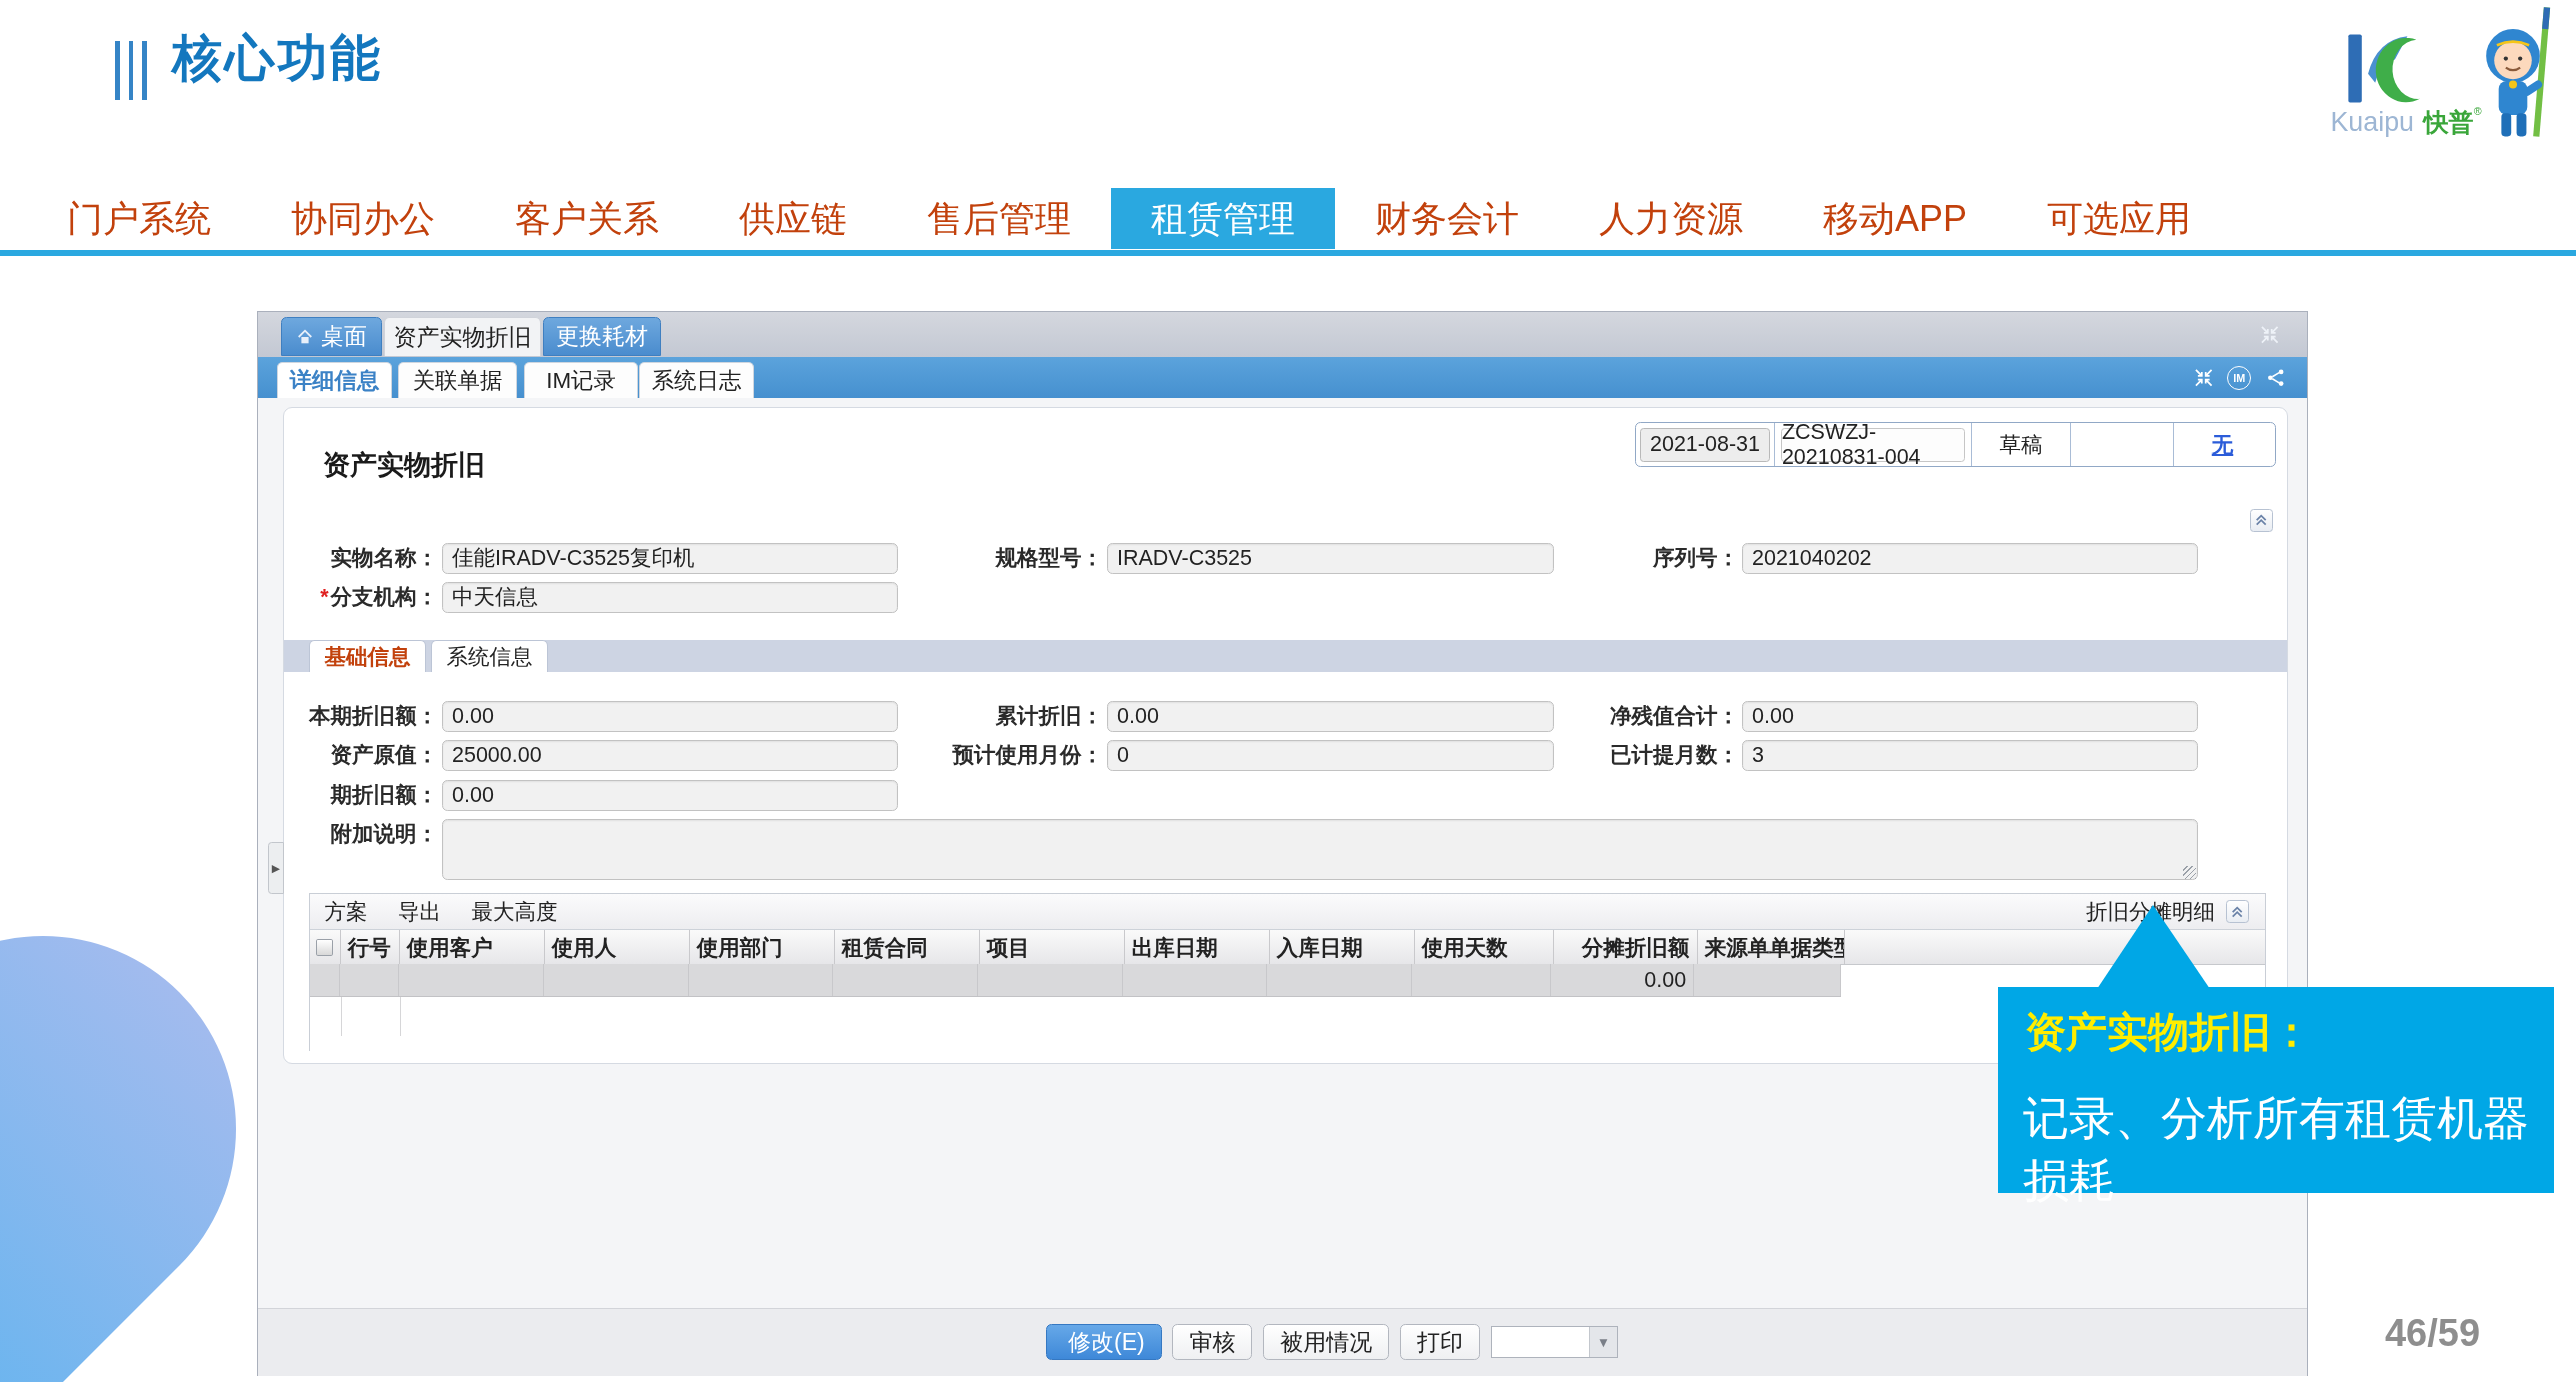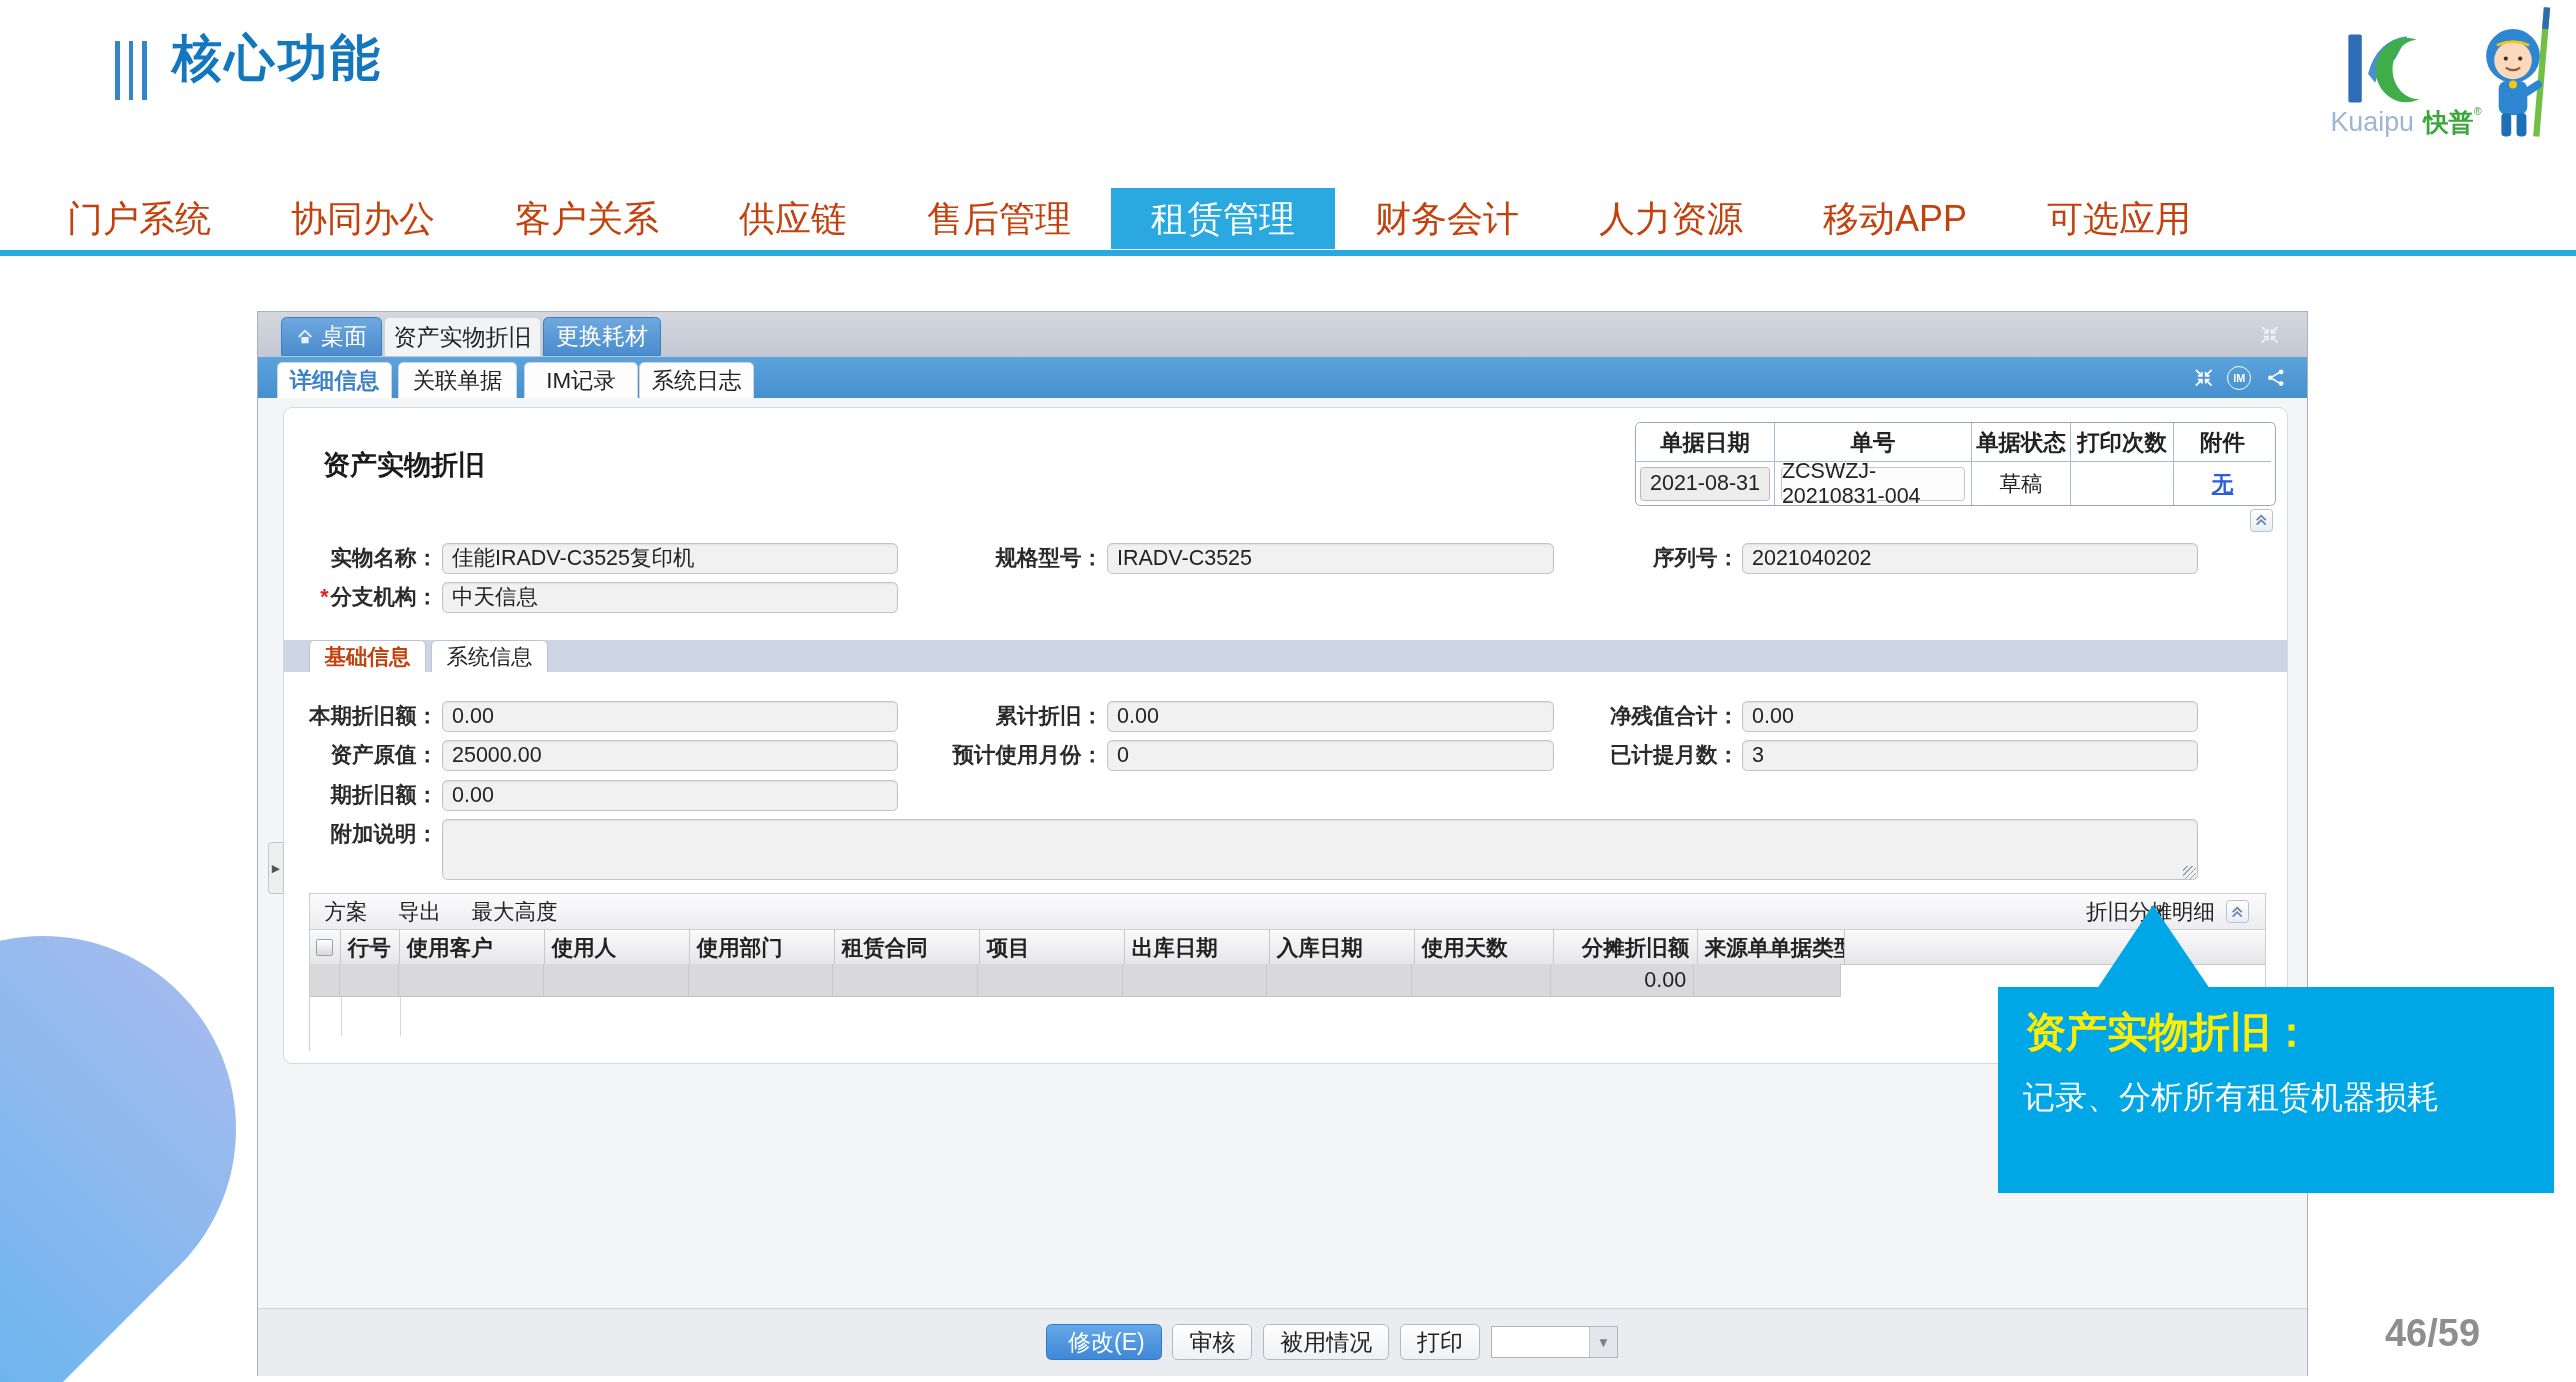--- a/index.html
+++ b/index.html
@@ -83,21 +83,21 @@
   .fselect{width:127px;height:32px;background:#ffffff;border:0.9px solid #aeb3bc;box-sizing:border-box;position:relative;}
   .fselect .arrow{position:absolute;right:0;top:0;width:27px;height:100%;background:#e4e6ea;border-left:0.9px solid #c3c7cd;
     display:flex;align-items:center;justify-content:center;font-size:13.5px;color:#7a7f88;}
   .handle{left:10px;top:530px;width:16px;height:52px;background:#eceef0;border:0.9px solid #c2c6cc;border-radius:3.6px 0 0 3.6px;
     box-sizing:border-box;display:flex;align-items:center;justify-content:center;font-size:10.8px;color:#555;}
   
   .callout-tri{left:2097px;top:905px;width:0;height:0;border-left:56px solid transparent;
     border-right:57px solid transparent;border-bottom:84px solid #00a7e6;z-index:9;}
   .callout{left:1998px;top:987px;width:556px;height:206px;background:#00a7e6;z-index:9;}
   .callout-title{left:27px;top:18px;font-size:41px;font-weight:700;color:#ffed00;}
-  .callout-body{left:25px;top:89px;font-size:32px;color:#ffffff;}
+  .callout-body{left:25px;top:101px;font-size:46px;color:#ffffff;}
   .resize-grip{width:12.6px;height:12.6px;background:repeating-linear-gradient(135deg,transparent 0 2.7px,#9aa0a8 2.7px 3.6px);}
   .cb{width:17px;height:17px;border:0.9px solid #9aa0a8;background:linear-gradient(#ffffff,#d8d8d8);box-sizing:border-box;border-radius:1.8px;}
 </style>
 </head>
 <body>
 
 <div class="abs deco-sliver"></div>
 <div class="abs deco-band"></div>
 
 <div class="abs title-bars">
@@ -213,27 +213,20 @@
           </g>
       </svg>
     </div>
   </div>
 
   <div class="abs panel">
 
     <div class="abs heading">资产实物折旧</div>
 
     <div class="abs doc-table">
-      <div class="doc-row doc-head">
-        <div class="doc-cell" style="width:139px;">单据日期</div>
-        <div class="doc-cell" style="width:197px;">单号</div>
-        <div class="doc-cell" style="width:99px;">单据状态</div>
-        <div class="doc-cell" style="width:103px;">打印次数</div>
-        <div class="doc-cell" style="width:97px;">附件</div>
-      </div>
       <div class="doc-row doc-body">
         <div class="doc-cell" style="width:139px;">
           <div class="inset gray">2021-08-31</div>
         </div>
         <div class="doc-cell" style="width:197px;">
           <div class="inset white">ZCSWZJ-20210831-004</div>
         </div>
         <div class="doc-cell" style="width:99px;">草稿</div>
         <div class="doc-cell" style="width:103px;"></div>
         <div class="doc-cell" style="width:97px;">

